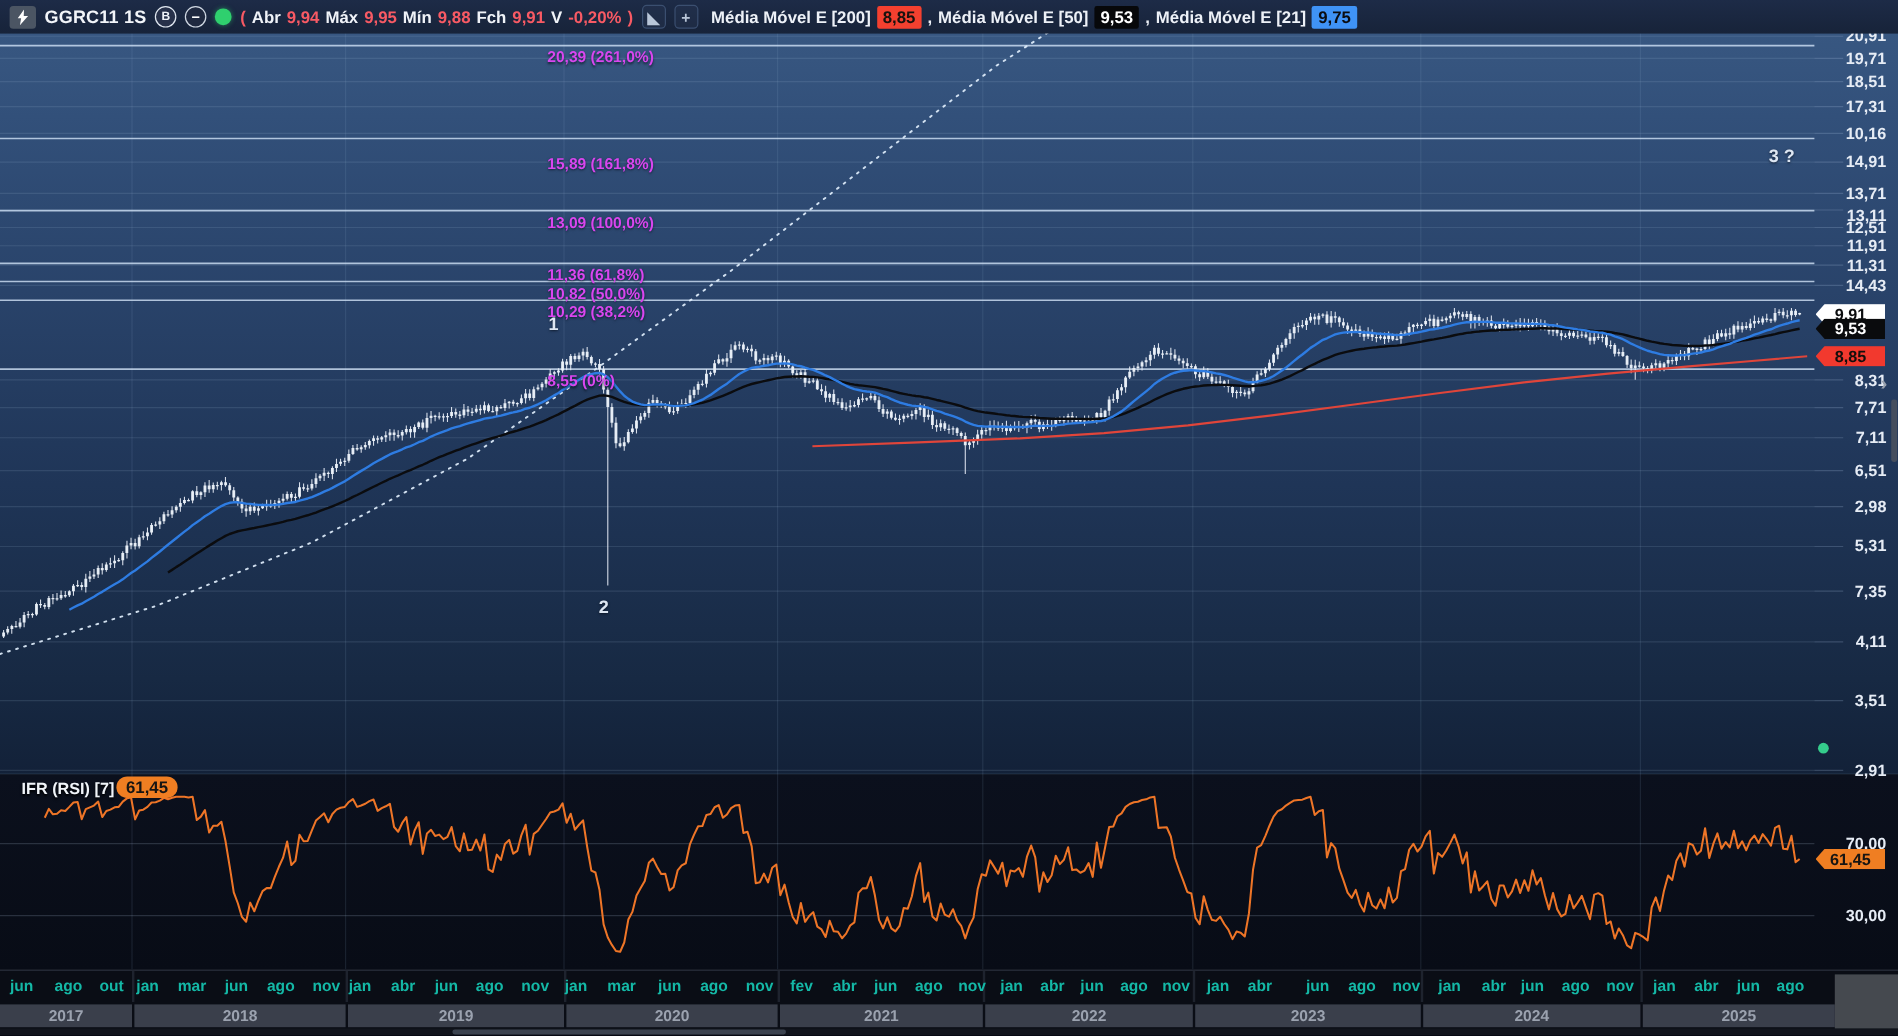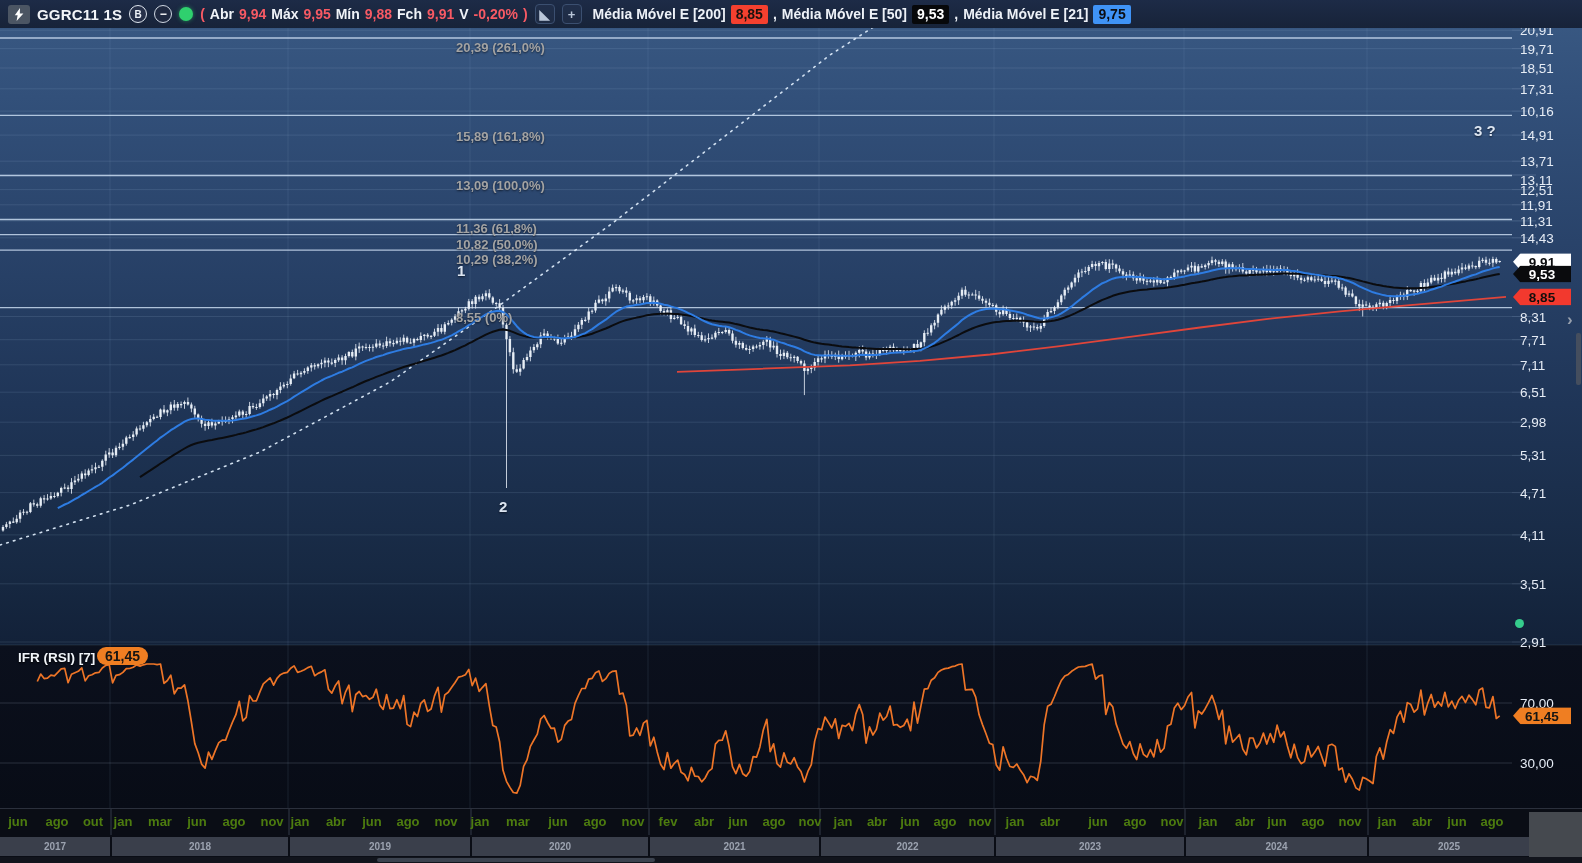--- a/index.html
+++ b/index.html
@@ -24,43 +24,43 @@
   .ohlc{display:inline-flex;align-items:center;gap:5px;font-size:14px;font-weight:bold;white-space:nowrap;}
   .ohlc .lbl{color:#f0f3f8;}
   .ohlc .val{color:#f85a64;}
   .tb-btn{width:20px;height:20px;border-radius:4px;border:1px solid #3b4f70;background:rgba(42,58,86,.35);
     color:#b9c6d8;font-size:13px;font-weight:bold;padding:0;line-height:1;cursor:pointer;
     display:inline-flex;align-items:center;justify-content:center;font-family:"Liberation Sans",sans-serif;}
   .ma-group{display:inline-flex;align-items:center;gap:5px;font-size:14px;font-weight:bold;color:#edf1f7;white-space:nowrap;margin-left:4px;}
   .ma-chip{padding:0 5px;border-radius:2px;font-size:14px;font-weight:bold;line-height:19px;}
 
   
-  .ticklabel{position:absolute;left:1520px;width:52px;text-align:left;font-weight:normal;
+  .ticklabel{position:absolute;left:1520px;width:52px;text-align:right;font-weight:bold;
     font-size:13.5px;color:#e6ecf5;transform:translateY(-50%);z-index:6;white-space:nowrap;}
   .badge{position:absolute;left:1513px;width:58px;height:17px;display:flex;align-items:center;
     justify-content:center;font-weight:bold;font-size:13.5px;transform:translateY(-50%);z-index:7;
     clip-path:polygon(0 50%,13% 0,100% 0,100% 100%,13% 100%);}
 
   
-  .fiblabel{position:absolute;font-weight:bold;font-size:13px;color:#a3a3a3;z-index:4;
+  .fiblabel{position:absolute;font-weight:bold;font-size:13px;color:#d946ef;z-index:4;
     text-shadow:0 1px 2px rgba(4,9,18,.65);white-space:nowrap;}
   .wavelabel{position:absolute;font-weight:bold;font-size:15px;color:#dde6f2;z-index:4;
     text-shadow:0 1px 2px rgba(4,9,18,.65);white-space:nowrap;}
   .rsi-title{position:absolute;left:18px;top:650px;font-size:13.5px;font-weight:bold;color:#f0f4f9;z-index:4;text-shadow:0 1px 2px #000;}
   .rsi-badge{position:absolute;left:97px;top:647px;background:#ef7e22;color:#161513;font-weight:bold;
     font-size:14px;padding:1px 8px;border-radius:9px;z-index:4;}
 
   
   .timeaxis{position:absolute;top:808px;left:0;width:1582px;height:55px;background:#0a0d15;z-index:2;
     border-top:1px solid #2b303c;box-sizing:border-box;}
   .month{position:absolute;top:808px;height:28px;line-height:28px;font-size:13px;font-weight:bold;
-    color:#4d7c0f;transform:translateX(-50%);z-index:3;}
+    color:#14b8a6;transform:translateX(-50%);z-index:3;}
   .monthtick{position:absolute;top:809px;width:2px;height:26px;background:#1e232e;z-index:2;}
   .yearband{position:absolute;top:837px;height:19px;background:#3a3f4b;z-index:2;}
-  .yearlabel{position:absolute;top:837px;height:22px;line-height:19px;font-size:10px;font-weight:bold;
+  .yearlabel{position:absolute;top:837px;height:22px;line-height:19px;font-size:13px;font-weight:bold;
     color:#9ba2af;transform:translateX(-50%);z-index:3;}
   .scrolltrack{position:absolute;top:857px;left:0;width:1582px;height:6px;background:#11141c;z-index:2;}
   .scrollthumb{position:absolute;top:858px;left:377px;width:278px;height:4px;background:#3c434f;border-radius:2px;z-index:3;}
   .cornerbox{position:absolute;left:1529px;top:812px;width:53px;height:45px;background:#45494f;z-index:4;}
 
   
   .vscrollthumb{position:absolute;left:1576px;top:333px;width:5px;height:52px;background:#454e5e;border-radius:2px;z-index:6;}
   .chevron{position:absolute;left:1567px;top:311px;font-size:17px;font-weight:bold;color:#97a0ad;z-index:6;line-height:1;}
   .greendot{position:absolute;left:1515px;top:619px;width:9px;height:9px;border-radius:50%;background:#35cc8c;z-index:6;}
 </style>
@@ -227,21 +227,21 @@
       <div class="ticklabel" style="top: 189.6px;">12,51</div>
       <div class="ticklabel" style="top: 204.8px;">11,91</div>
       <div class="ticklabel" style="top: 220.9px;">11,31</div>
       <div class="ticklabel" style="top: 237.8px;">14,43</div>
       <div class="ticklabel" style="top: 316.5px;">8,31</div>
       <div class="ticklabel" style="top: 339.7px;">7,71</div>
       <div class="ticklabel" style="top: 364.8px;">7,11</div>
       <div class="ticklabel" style="top: 392.2px;">6,51</div>
       <div class="ticklabel" style="top: 422.2px;">2,98</div>
       <div class="ticklabel" style="top: 455.4px;">5,31</div>
-      <div class="ticklabel" style="top: 492.6px;">4,71</div>
+      <div class="ticklabel" style="top: 492.6px;">7,35</div>
       <div class="ticklabel" style="top: 534.9px;">4,11</div>
       <div class="ticklabel" style="top: 583.8px;">3,51</div>
       <div class="ticklabel" style="top: 642px;">2,91</div>
       <div class="badge" style="top: 261.8px; background: rgb(255, 255, 255); color: rgb(12, 13, 15);">9,91</div>
       <div class="badge" style="top: 274px; background: rgb(10, 11, 13); color: rgb(255, 255, 255);">9,53</div>
       <div class="badge" style="top: 296.9px; background: rgb(242, 57, 46); color: rgb(20, 14, 12);">8,85</div>
       <div class="ticklabel" style="top: 703px;">70,00</div>
       <div class="ticklabel" style="top: 763px;">30,00</div>
       <div class="badge" style="top: 715.8px; background: rgb(239, 126, 34); color: rgb(22, 21, 19);">61,45</div>
       <div class="monthtick" style="left: 110px;"></div>

